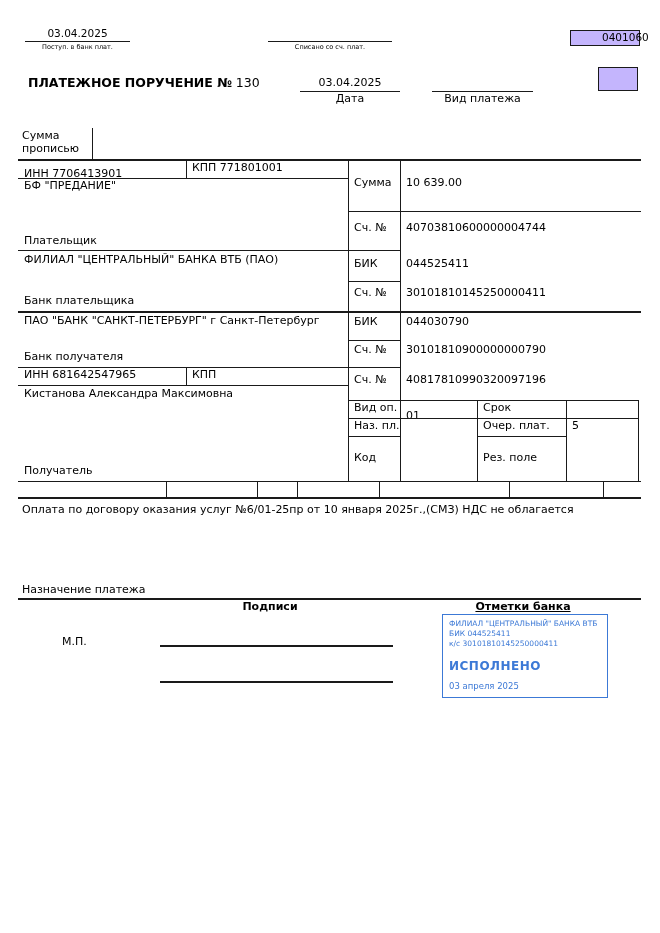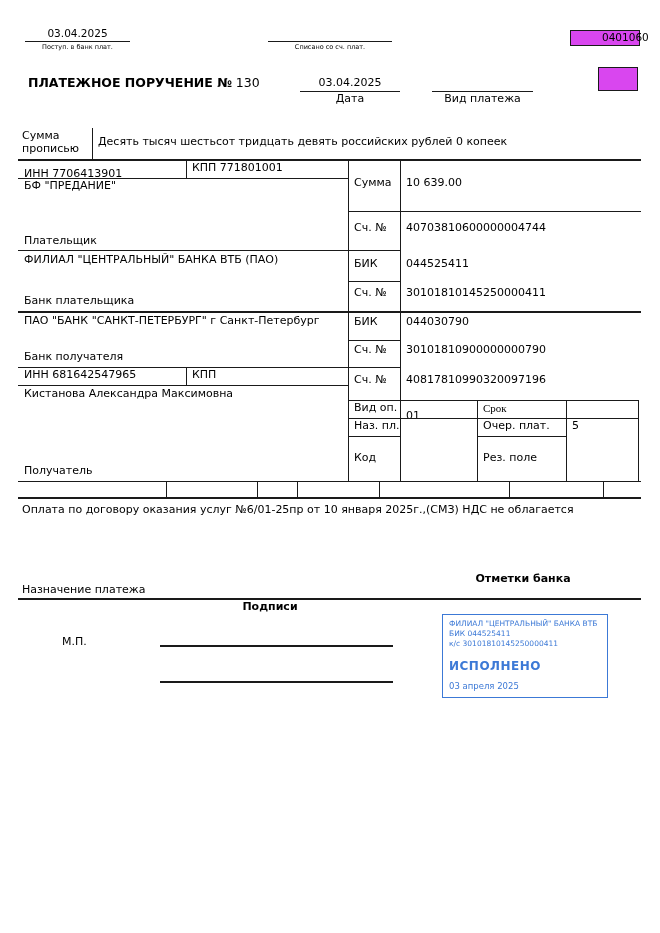--- a/index.html
+++ b/index.html
@@ -10,21 +10,21 @@
     color:#000; font-size:11px; overflow:hidden;
   }
   .t { position:absolute; white-space:nowrap; line-height:1.15; }
   .tiny { font-size:6.5px; }
   .small { font-size:10.5px; }
   .b { font-weight:bold; }
   .ctr { text-align:center; }
   .hl { position:absolute; background:#1a1a1a; height:1px; }
   .hl2 { position:absolute; background:#1a1a1a; height:2px; }
   .vl { position:absolute; background:#1a1a1a; width:1px; }
-  .box { position:absolute; border:1.5px solid #1a1a1a; background:#d946ef;padding-left:31px; }
+  .box { position:absolute; border:1.5px solid #1a1a1a; background:#c4b5fd;padding-left:31px; }
   .title { font-size:12.5px; }
   .wrap { white-space:normal; }
   .stamp {
     position:absolute; left:442px; top:614px; width:166px; height:84px;
     border:1.5px solid #3c79d6; color:#3c79d6; padding:4px 6px;
     font-size:7.5px; line-height:1.35;
   }
   .stamp .executed { font-size:12px; font-weight:bold; margin-top:9px; letter-spacing:0.5px; }
   .stamp .sdate { font-size:8.5px; margin-top:6px; }
   .sig { position:absolute; background:#1a1a1a; height:2px; left:160px; width:233px; }
@@ -51,21 +51,20 @@
   </div>
   <div class="t ctr" style="left:300px; top:77px; width:100px;">03.04.2025</div>
   <div class="hl" style="left:300px; top:91px; width:100px;"></div>
   <div class="t ctr" style="left:300px; top:93px; width:100px;">Дата</div>
   <div class="hl" style="left:432px; top:91px; width:101px;"></div>
   <div class="t ctr" style="left:432px; top:93px; width:101px;">Вид платежа</div>
   <div class="box" style="left:598px; top:67px; width:40px; height:24px;"></div>
 
   <div class="t wrap" style="left:22px; top:130px; width:66px;">Сумма прописью</div>
   <div class="vl" style="left:92px; top:128px; height:31px;"></div>
-  <div class="t" style="left:98px; top:136px;">Десять тысяч шестьсот тридцать девять российских рублей 0 копеек</div>
   <div class="hl2" style="left:18px; top:159px; width:623px;"></div>
 
   <div class="t" style="left:24px; top:168px;">ИНН 7706413901</div>
   <div class="vl" style="left:186px; top:159px; height:19px;"></div>
   <div class="t" style="left:192px; top:162px;">КПП 771801001</div>
   <div class="hl" style="left:18px; top:178px; width:330px;"></div>
 
   <div class="t" style="left:24px; top:180px;">БФ "ПРЕДАНИЕ"</div>
   <div class="t" style="left:24px; top:235px;">Плательщик</div>
   <div class="hl" style="left:18px; top:250px; width:382px;"></div>
@@ -100,21 +99,21 @@
   <div class="hl" style="left:18px; top:385px; width:330px;"></div>
 
   <div class="t" style="left:24px; top:388px;">Кистанова Александра Максимовна</div>
   <div class="t" style="left:24px; top:465px;">Получатель</div>
   <div class="t" style="left:354px; top:374px;">Сч. №</div>
   <div class="t" style="left:406px; top:374px;">40817810990320097196</div>
   <div class="hl" style="left:348px; top:400px; width:290px;"></div>
 
   <div class="t" style="left:354px; top:402px;">Вид оп.</div>
   <div class="t" style="left:406px; top:402px;margin-top:8px;">01</div>
-  <div class="t" style="left:483px; top:402px;font-family:Liberation Serif, serif;">Срок</div>
+  <div class="t" style="left:483px; top:402px;">Срок</div>
   <div class="hl" style="left:348px; top:418px; width:290px;"></div>
   <div class="t" style="left:354px; top:420px;">Наз. пл.</div>
   <div class="t" style="left:483px; top:420px;">Очер. плат.</div>
   <div class="t" style="left:572px; top:420px;">5</div>
   <div class="hl" style="left:348px; top:436px; width:52px;"></div>
   <div class="hl" style="left:477px; top:436px; width:89px;"></div>
   <div class="t" style="left:354px; top:452px;">Код</div>
   <div class="t" style="left:483px; top:452px;text-align:right;">Рез. поле</div>
 
   <div class="vl" style="left:348px; top:159px; height:322px;"></div>
@@ -130,21 +129,21 @@
   <div class="vl" style="left:379px; top:481px; height:16px;"></div>
   <div class="vl" style="left:509px; top:481px; height:16px;"></div>
   <div class="vl" style="left:603px; top:481px; height:16px;"></div>
   <div class="hl2" style="left:18px; top:497px; width:623px;"></div>
 
   <div class="t" style="left:22px; top:504px;">Оплата по договору оказания услуг №6/01-25пр от 10 января 2025г.,(СМЗ) НДС не облагается</div>
   <div class="t" style="left:22px; top:584px;">Назначение платежа</div>
   <div class="hl2" style="left:18px; top:598px; width:623px;"></div>
 
   <div class="t b ctr" style="left:170px; top:601px; width:200px;">Подписи</div>
-  <div class="t b ctr" style="left:423px; top:573px; width:200px;">Отметки банка</div>
+  <div class="t b ctr" style="left:423px; top:601px; width:200px;text-decoration:underline;">Отметки банка</div>
 
   <div class="t" style="left:62px; top:636px;">М.П.</div>
   <div class="sig" style="top:645px;"></div>
   <div class="sig" style="top:681px;"></div>
 
   <div class="stamp" style="border-color: rgb(60, 121, 214); color: rgb(60, 121, 214);">
     <div>ФИЛИАЛ "ЦЕНТРАЛЬНЫЙ" БАНКА ВТБ</div>
     <div>БИК 044525411</div>
     <div>к/с 30101810145250000411</div>
     <div class="executed">ИСПОЛНЕНО</div>

